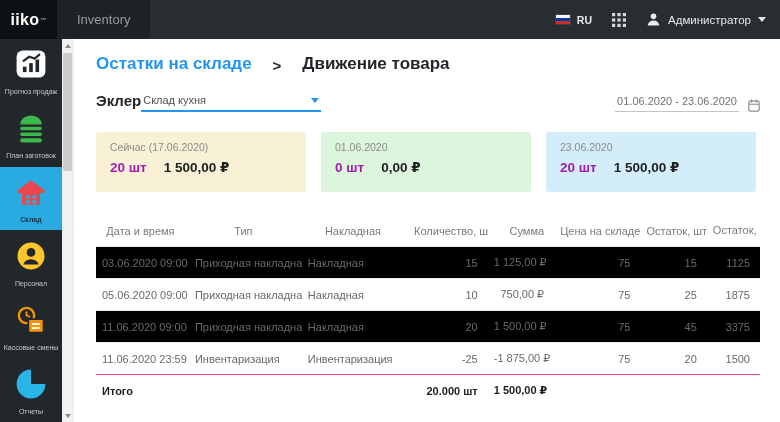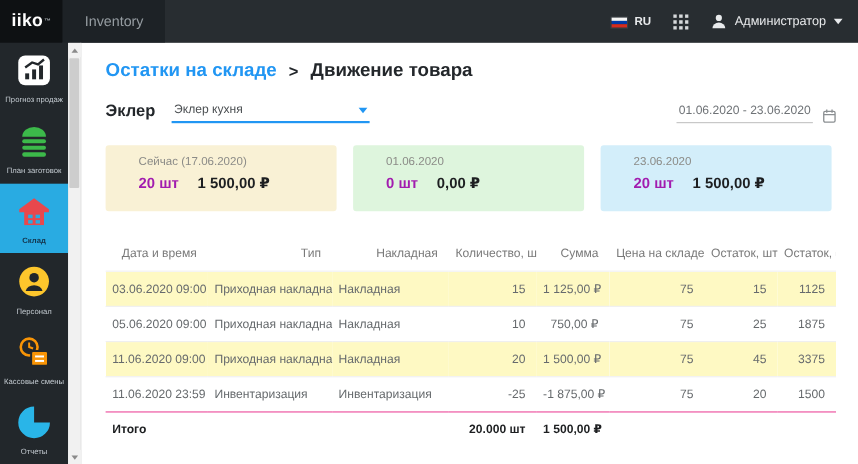--- a/index.html
+++ b/index.html
@@ -7,21 +7,21 @@
   body { font-family:"Liberation Sans","DejaVu Sans",sans-serif; background:#fff; overflow:hidden; }
   .screen { width:780px; height:422px; display:flex; flex-direction:column; overflow:hidden; }
 
   
   .topbar { flex:0 0 33px; background:#282d31; display:flex; align-items:stretch; }
   .logo-block { width:57px; background:#0e1113; color:#fff; display:flex; align-items:center; justify-content:center;
                 font-weight:bold; font-size:16px; letter-spacing:.3px; }
   .logo-block sup { font-size:6px; margin-left:1px; color:#aab0b4; }
   .app-tab { background:#1d2226; color:#959ca1; display:flex; align-items:center; padding:12px 20px; font-size:13px; }
   .topbar-right { margin-left:auto; display:flex; align-items:center; gap:20px; padding-right:14px; }
-  .lang { display:flex; align-items:flex-end; gap:6px; color:#e8eaec; font-size:10.5px; font-weight:bold; cursor:pointer; }
+  .lang { display:flex; align-items:flex-start; gap:6px; color:#e8eaec; font-size:10.5px; font-weight:bold; cursor:pointer; }
   .flag { width:16px; height:11px; border:0.5px solid #3a4045; display:flex; flex-direction:column; }
   .flag i { flex:1; display:block; }
   .flag .w { background:#f5f5f5; } .flag .b { background:#0039a6; } .flag .r { background:#d52b1e; }
   .user { display:flex; align-items:center; gap:7px; color:#e8eaec; font-size:11.5px; cursor:pointer; }
   .caret { width:0; height:0; border-left:4px solid transparent; border-right:4px solid transparent; border-top:5px solid #e8eaec; }
 
   
   .main { flex:1; display:flex; min-height:0; }
 
   
@@ -35,47 +35,47 @@
   
   .vscroll { width:12px; background:#f1f1f1; border-right:1px solid #e6e6e6; position:relative; display:flex; flex-direction:column; align-items:center; }
   .sb-btn { width:12px; height:13px; display:flex; align-items:center; justify-content:center; background:#f1f1f1; cursor:pointer; }
   .sb-btn.down { margin-top:auto; }
   .sb-arrow-up { width:0;height:0;border-left:3px solid transparent;border-right:3px solid transparent;border-bottom:4px solid #8a8a8a; }
   .sb-arrow-down { width:0;height:0;border-left:3px solid transparent;border-right:3px solid transparent;border-top:4px solid #8a8a8a; }
   .sb-thumb { position:absolute; top:14px; left:1px; width:9px; height:118px; background:#cdcdcd; border-radius:1px; cursor:pointer; }
 
   
   .content { flex:1; padding:15px 20px 0 22px; background:#fff; min-width:0; }
-  .breadcrumb { display:flex; align-items:flex-end; gap:11px; font-size:17px; font-weight:bold; color:#23272b; }
+  .breadcrumb { display:flex; align-items:flex-end; gap:21px; font-size:17px; font-weight:bold; color:#23272b; }
   .breadcrumb .link { color:#2196f3; cursor:pointer; }
   .breadcrumb .sep { font-size:15px; }
 
   .filter-row { margin-top:18px; display:flex; align-items:flex-end; }
-  .product-name { font-size:15px; font-weight:bold; color:#23272b; margin-right:15px; padding-bottom:3px; }
+  .product-name { font-size:15px; font-weight:bold; color:#23272b; padding-bottom:3px; }
   .store-select { width:180px; border-bottom:2px solid #2196f3; display:flex; align-items:center; justify-content:space-between;
                   font-size:11px; color:#4b4f52; padding:0 2px 4px 2px; cursor:pointer; }
   .caret-blue { width:0;height:0;border-left:4px solid transparent;border-right:4px solid transparent;border-top:5px solid #2196f3; }
   .date-range { margin-left:auto; display:flex; align-items:flex-end; gap:9px; cursor:pointer; }
   .date-text { font-size:11px; color:#6e7276; border-bottom:1px solid #c3c3c3; padding:0 2px 4px 2px; }
 
   .cards { margin-top:20px; display:flex; gap:15px; }
-  .card { width:210px; height:60px; border-radius:3px; padding:9px 30px; }
+  .card { width:210px; height:60px; border-radius:3px; padding:9px 14px; }
   .card.yellow { background:#f9f1d5; }
   .card.green  { background:#def5dd; }
   .card.cyan   { background:#d3eefa; }
   .card-title { font-size:10.5px; color:#8b8b87; }
   .card-values { margin-top:6px; display:flex; gap:17px; align-items:baseline; }
   .card-qty { color:#a21caf; font-weight:bold; font-size:13.5px; }
   .card-sum { color:#1d1f21; font-weight:bold; font-size:13.5px; }
 
   table.moves { margin-top:24px; width:100%; border-collapse:collapse; table-layout:fixed; font-size:11px; }
-  .moves th { font-weight:normal; color:#7a7a7a; text-align:right; padding:8px 10px 9px 6px; white-space:nowrap; overflow:hidden; }
+  .moves th { font-weight:normal; color:#7a7a7a; text-align:center; padding:8px 10px 9px 6px; white-space:nowrap; overflow:hidden; }
   .moves td { color:#666a6d; padding:9px 10px 9px 6px; white-space:nowrap; overflow:hidden; border-top:1px solid #efefef; }
   .moves .num { text-align:right; }
-  .moves tr.alt td { background:#fef9c3; }
+  .moves tr.alt td { background:#000000; }
   .moves tr.total td { font-weight:bold; color:#1d1f21; border-top:1px solid #ec4899; }
 </style>
 </head>
 <body>
 
 <div class="screen">
 
   <div class="topbar">
     <div class="logo-block">
       <span>iiko</span>
@@ -206,21 +206,21 @@
 
       <div class="breadcrumb">
         <span class="link">Остатки на складе</span>
         <span class="sep">&gt;</span>
         <span>Движение товара</span>
       </div>
 
       <div class="filter-row">
         <span class="product-name">Эклер</span>
         <div class="store-select">
-          <span>Эклер кухня</span>
+          <span>Склад кухня</span>
           <span class="caret-blue"></span>
         </div>
         <div class="date-range">
           <span class="date-text">01.06.2020 - 23.06.2020</span>
           <span style="display:flex;">
             <svg width="12" height="13" viewBox="0 0 14 15">
               <rect x="1" y="2.5" width="12" height="11.5" rx="1.5" fill="none" stroke="#8b8f92" stroke-width="1.4"></rect>
               <line x1="4.2" y1="0.5" x2="4.2" y2="4" stroke="#8b8f92" stroke-width="1.4"></line>
               <line x1="9.8" y1="0.5" x2="9.8" y2="4" stroke="#8b8f92" stroke-width="1.4"></line>
               <line x1="1" y1="6" x2="13" y2="6" stroke="#8b8f92" stroke-width="1.2"></line>

